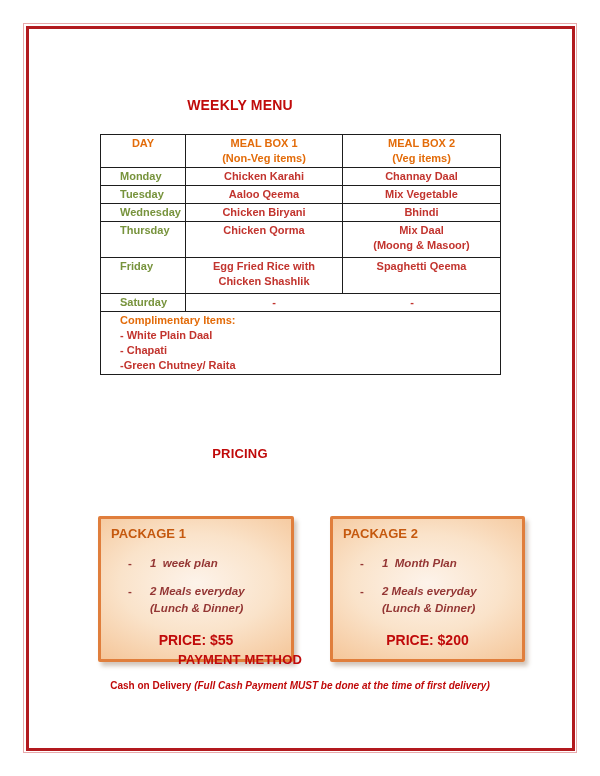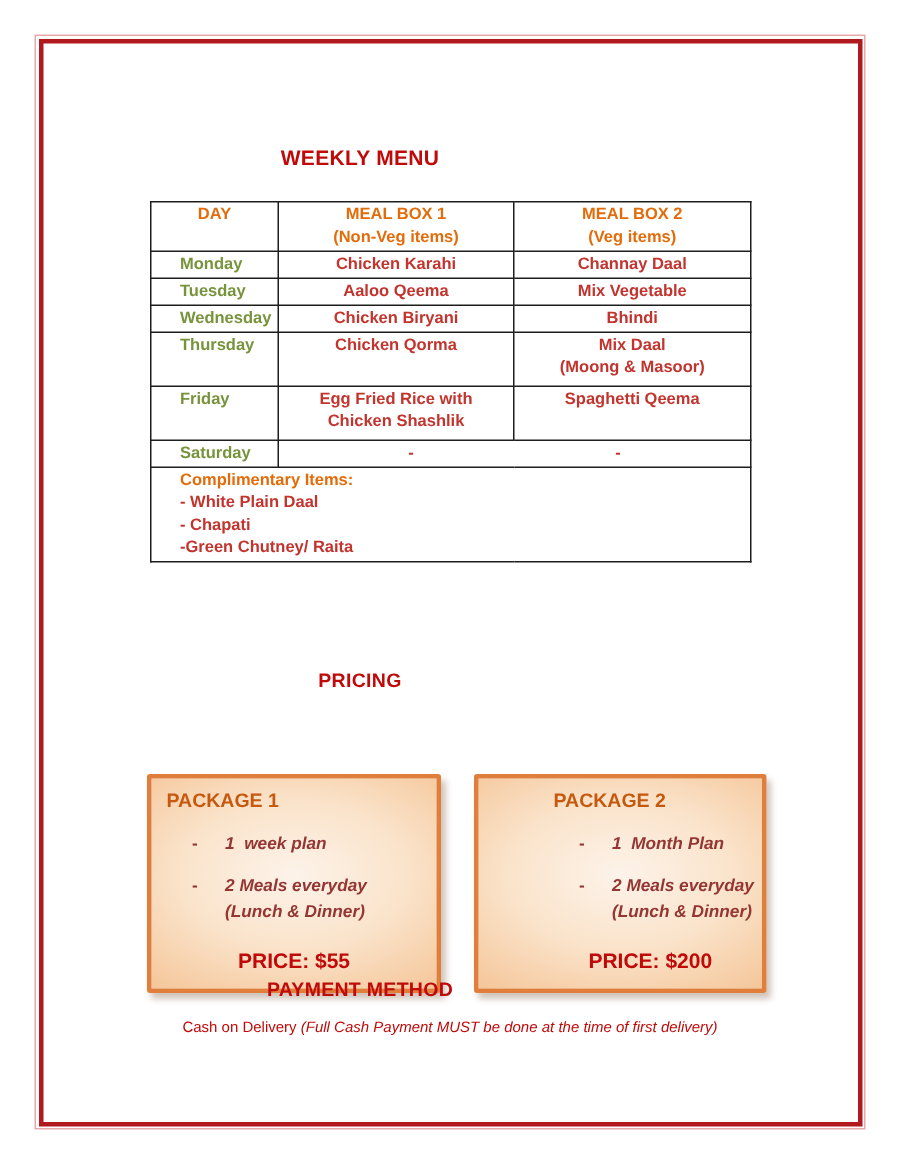--- a/index.html
+++ b/index.html
@@ -20,21 +20,21 @@
   
   .doc-title, .section-title {
     position:absolute; left:0; width:480px; text-align:center;
     color:#c00a0a; font-weight:700; letter-spacing:.2px;
   }
   .doc-title   { top:97px;  font-size:14px; }
   .pricing-t   { top:446px; font-size:13px; }
   .payment-t   { top:652px; font-size:13px; }
   .payment-note {
     position:absolute; top:680px; left:0; width:600px; text-align:center;
-    color:#c00a0a; font-size:10px; font-weight:400;
+    color:#c00a0a; font-size:10px; font-weight:700;
   }
   .payment-note .it { font-style:italic; }
   
   .menu-table {
     position:absolute; top:134px; left:100px; width:400px;
     border-collapse:collapse; table-layout:fixed;
   }
   .menu-table td, .menu-table th {
     border:1px solid #1d1d1d; vertical-align:top;
     font-weight:700; font-size:11px; line-height:15px; padding:1px 19px;
@@ -54,21 +54,21 @@
   
   .pkg-box {
     position:absolute; top:478px; height:146px; box-sizing:border-box;
     border:3px solid #e07e3c; border-radius:2px;
     background:radial-gradient(115% 100% at 50% 46%,
       #fdf3ea 0%, #fae3ca 35%, #f5c79b 68%, #eca266 100%);
     box-shadow:3px 4px 4px rgba(140,110,85,.40);
     margin-top:38px;
   }
   .pkg-1 { left:98px;  width:196px; }
-  .pkg-2 { left:316px; width:195px;padding-left:40px; }
+  .pkg-2 { left:330px; width:195px; }
   .pkg-name {
     margin:7px 0 13px 10px; color:#c5590f;
     font-size:13px; font-weight:700; line-height:16px;
   }
   .pkg-item { display:flex; margin:0 0 11px 27px;
     color:#943634; font-size:11.5px; font-weight:700; line-height:17px; }
   .pkg-dash { width:22px; flex:0 0 22px; }
   .pkg-lines { flex:1; }
   .pkg-line { display:block; white-space:pre-wrap;font-style:italic; }
   .pkg-price {

